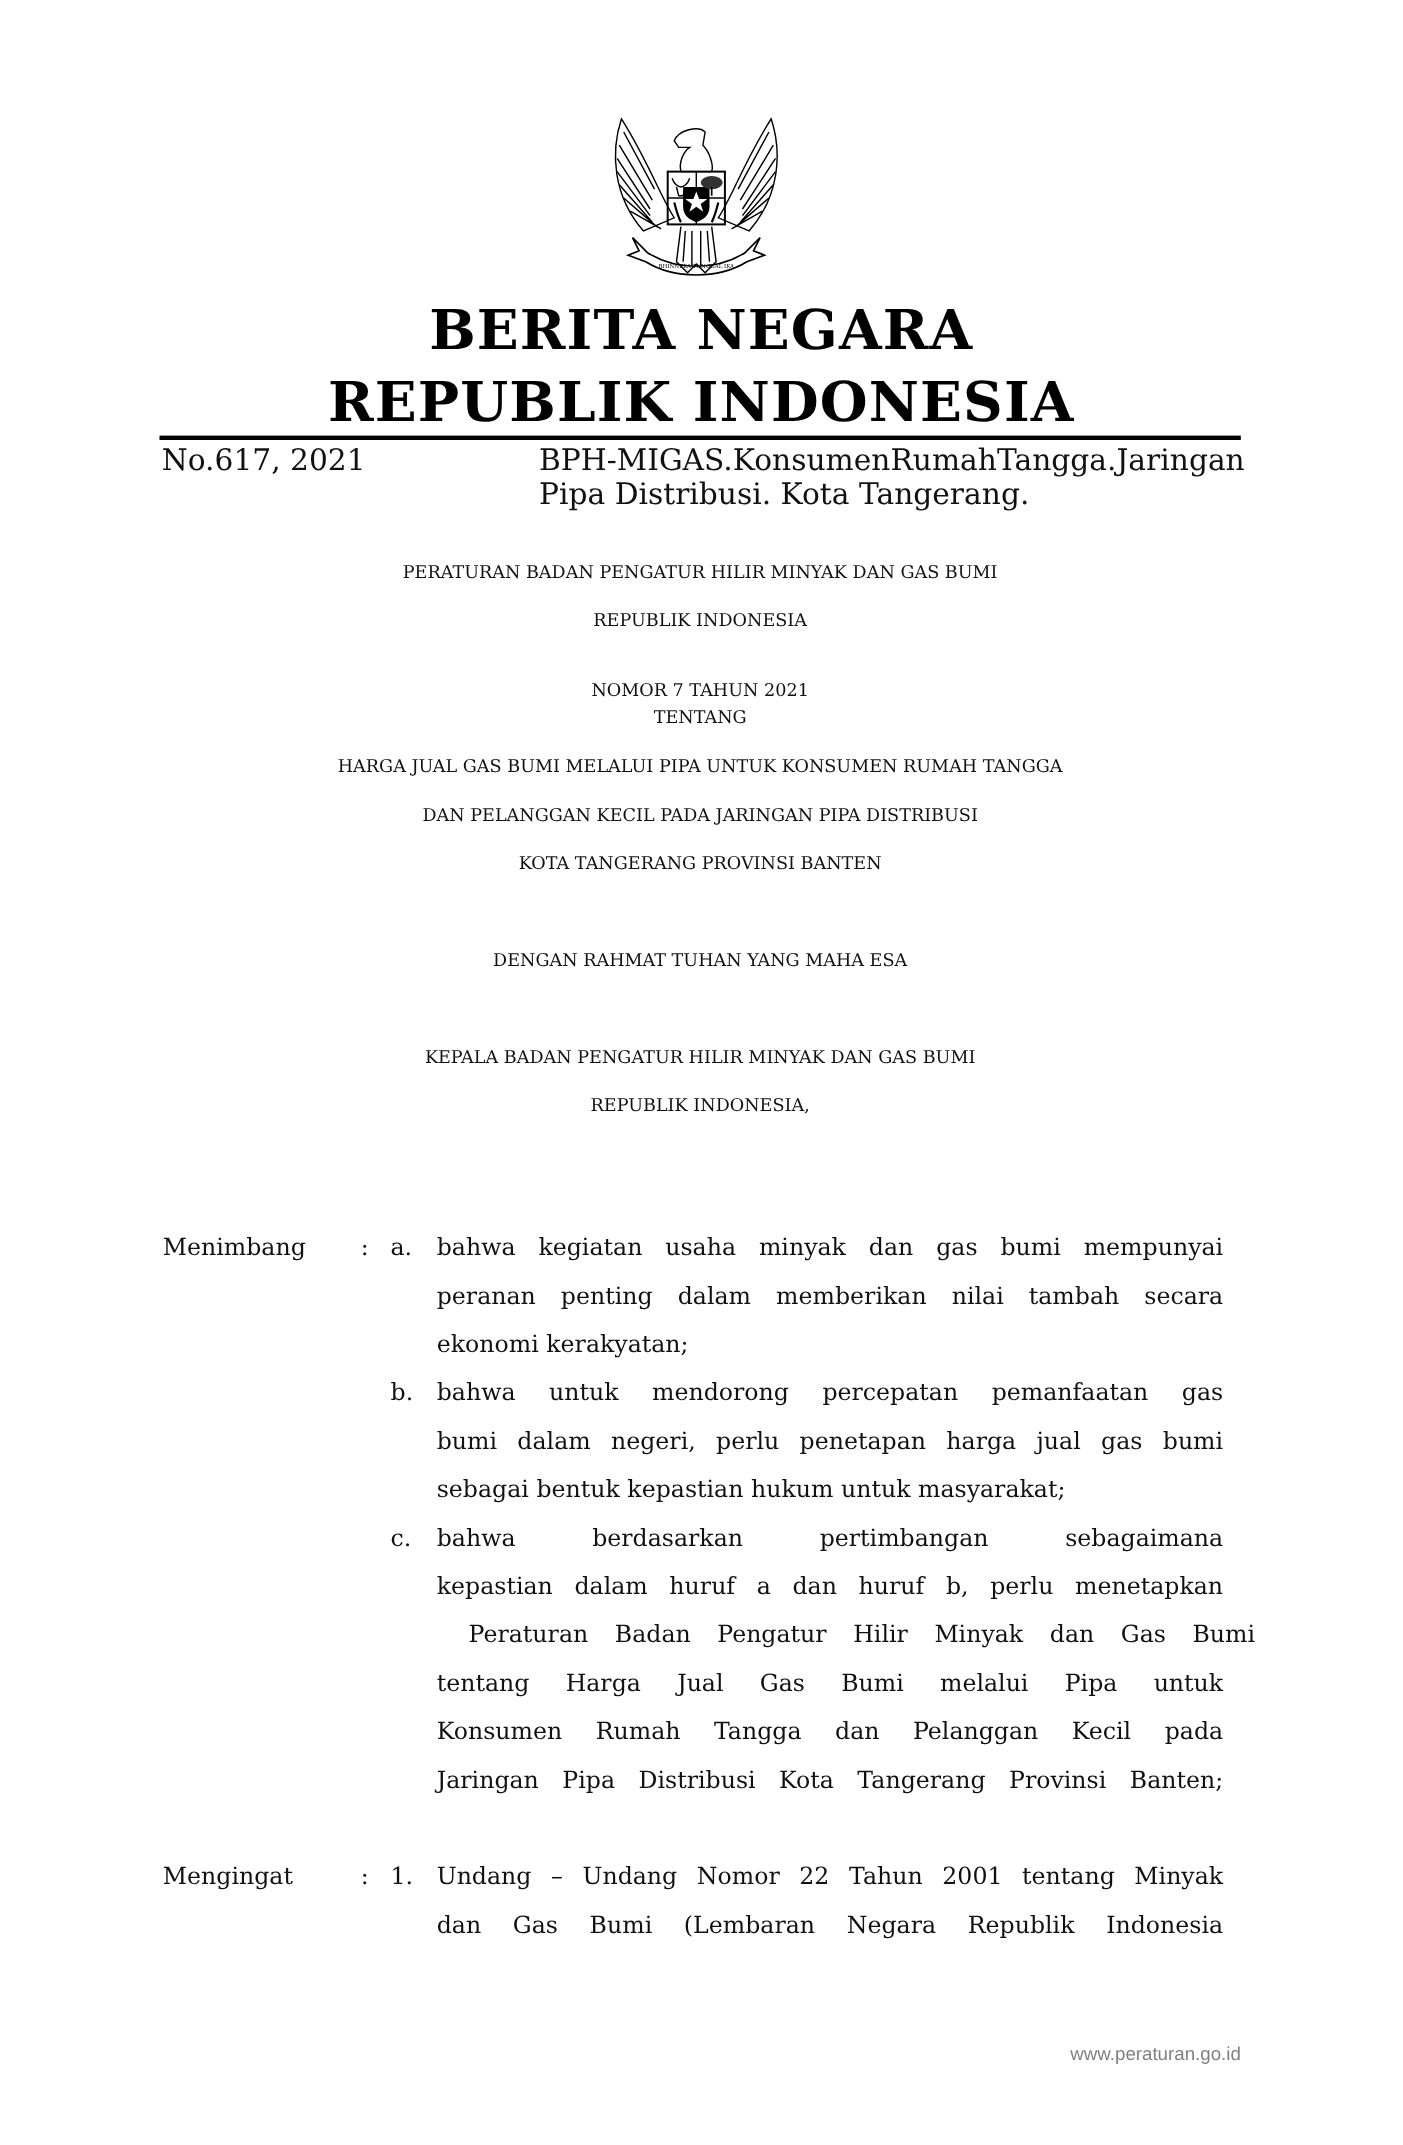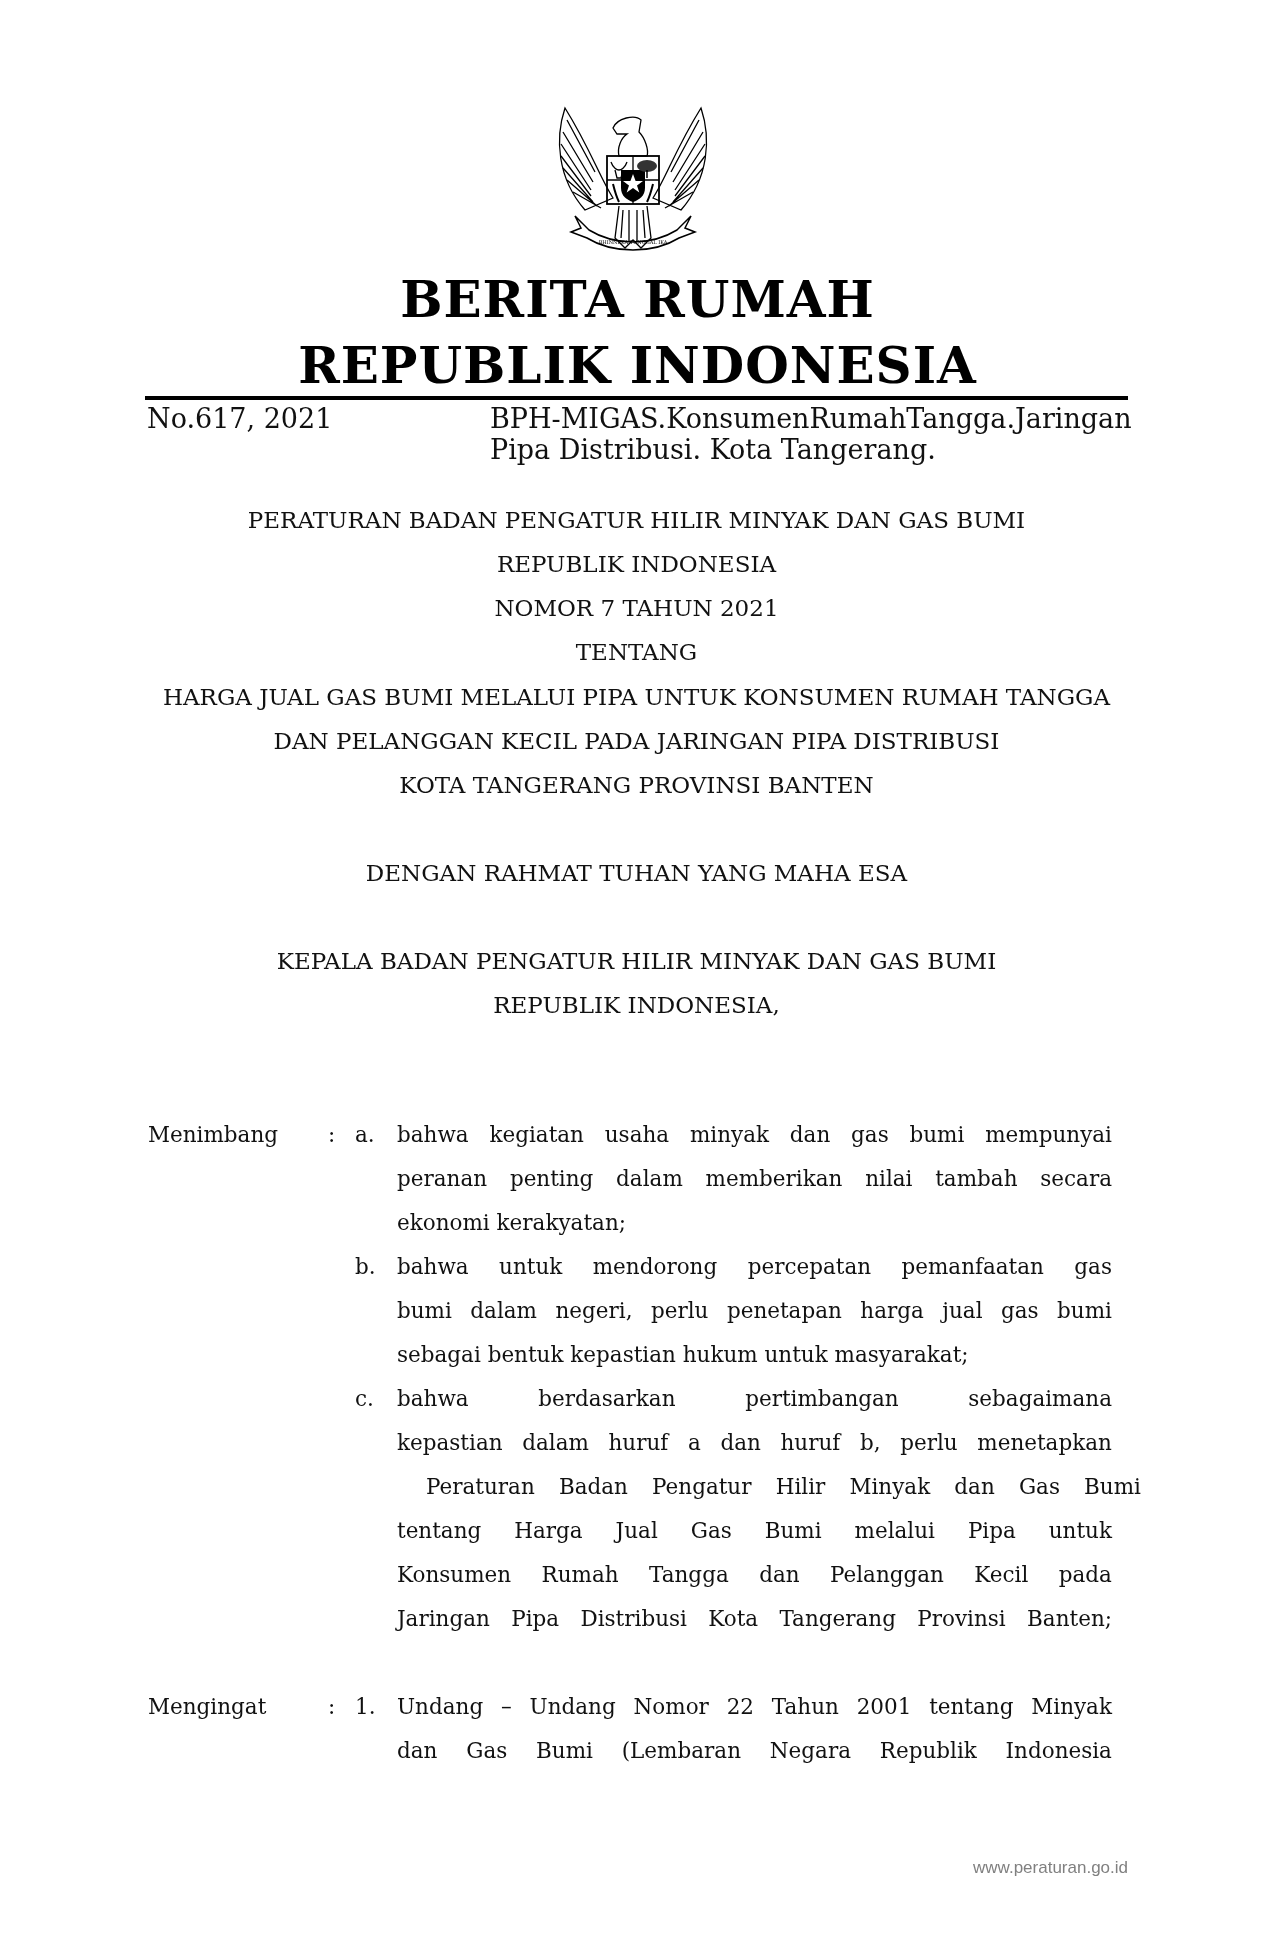--- a/index.html
+++ b/index.html
@@ -4,21 +4,21 @@
 <style>
   html, body { margin: 0; padding: 0; background: #ffffff; }
   body { width: 1275px; height: 1950px; position: relative; overflow: hidden;
          font-family: "DejaVu Serif", serif; color: #111111; }
   .abs { position: absolute; }
   .emblem { left: 555px; top: 98px; width: 156px; height: 162px; }
   .title { left: 0; width: 1275px; text-align: center; font-weight: bold;
            font-size: 50px; letter-spacing: 1px; line-height: 60px; color: #000; }
   .rule { left: 145px; width: 983px; top: 396px; height: 4px; background: #000; }
   .meta { font-size: 27px; line-height: 31px; }
-  .center-line { left: 145px; width: 983px; text-align: center; font-size: 23px;
+  .center-line { left: 145px; width: 983px; text-align: center; font-size: 16px;
                  line-height: 30px; white-space: nowrap; }
   .row { left: 145px; width: 983px; height: 44px; font-size: 21.5px; line-height: 30px; }
   .row .lbl { position: absolute; left: 3px; }
   .row .colon { position: absolute; left: 183px; }
   .row .num { position: absolute; left: 210px; }
   .row .txt { position: absolute; left: 252px; width: 715px; text-align: justify;
               text-align-last: justify; white-space: nowrap; }
   .row .txt.last { text-align-last: left; }
   .footer { right: 147px; top: 1858px; font-family: "Liberation Sans", sans-serif;
             font-size: 17px; color: #808080; }
@@ -54,37 +54,37 @@
     <path d="M56 64 C 58 70, 62 72, 64 72 C 66 72, 70 70, 72 64 M60 72 L 62 80 L 66 80 L 68 72" fill="none" stroke="#000" stroke-width="1.3"></path>
 
     <ellipse cx="92" cy="68" rx="10" ry="6" fill="#333"></ellipse>
     <line x1="92" y1="72" x2="92" y2="80" stroke="#000" stroke-width="1.5"></line>
 
     <path d="M58 86 C 60 94, 62 100, 64 104 M98 86 C 96 94, 94 100, 92 104" fill="none" stroke="#000" stroke-width="2"></path>
     <text x="78" y="146" font-size="5" text-anchor="middle" font-family="DejaVu Serif, serif">BHINNEKA TUNGGAL IKA</text>
   </svg>
 </div>
 
-<div class="abs title" style="top:270px;">BERITA RUMAH</div>
+<div class="abs title" style="top:270px;">BERITA NEGARA</div>
 <div class="abs title" style="top:336px;">REPUBLIK INDONESIA</div>
 <div class="abs rule"></div>
 
 <div class="abs meta" style="left:147px; top:403px;">No.617, 2021</div>
 <div class="abs meta" style="left: 490px; top: 403px; width: 638px; text-align: justify; text-align-last: justify; white-space: nowrap; display: flex; justify-content: space-between;">
     <span>BPH-MIGAS.</span>
     <span>Konsumen</span>
     <span>Rumah</span>
     <span>Tangga.</span>
     <span>Jaringan</span>
   </div>
 <div class="abs meta" style="left:490px; top:434px;">Pipa Distribusi. Kota Tangerang.</div>
 
 <div class="abs center-line" style="top:505px;">PERATURAN BADAN PENGATUR HILIR MINYAK DAN GAS BUMI</div>
 <div class="abs center-line" style="top:549px;">REPUBLIK INDONESIA</div>
-<div class="abs center-line" style="top:593px;">NOMOR 7 TAHUN 2021</div>
+<div class="abs center-line" style="top:613px;">NOMOR 7 TAHUN 2021</div>
 <div class="abs center-line" style="top:637px;">TENTANG</div>
 <div class="abs center-line" style="top:682px;">HARGA JUAL GAS BUMI MELALUI PIPA UNTUK KONSUMEN RUMAH TANGGA</div>
 <div class="abs center-line" style="top:726px;">DAN PELANGGAN KECIL PADA JARINGAN PIPA DISTRIBUSI</div>
 <div class="abs center-line" style="top:770px;">KOTA TANGERANG PROVINSI BANTEN</div>
 
 <div class="abs center-line" style="top:858px;">DENGAN RAHMAT TUHAN YANG MAHA ESA</div>
 
 <div class="abs center-line" style="top:946px;">KEPALA BADAN PENGATUR HILIR MINYAK DAN GAS BUMI</div>
 <div class="abs center-line" style="top:990px;">REPUBLIK INDONESIA,</div>
 

